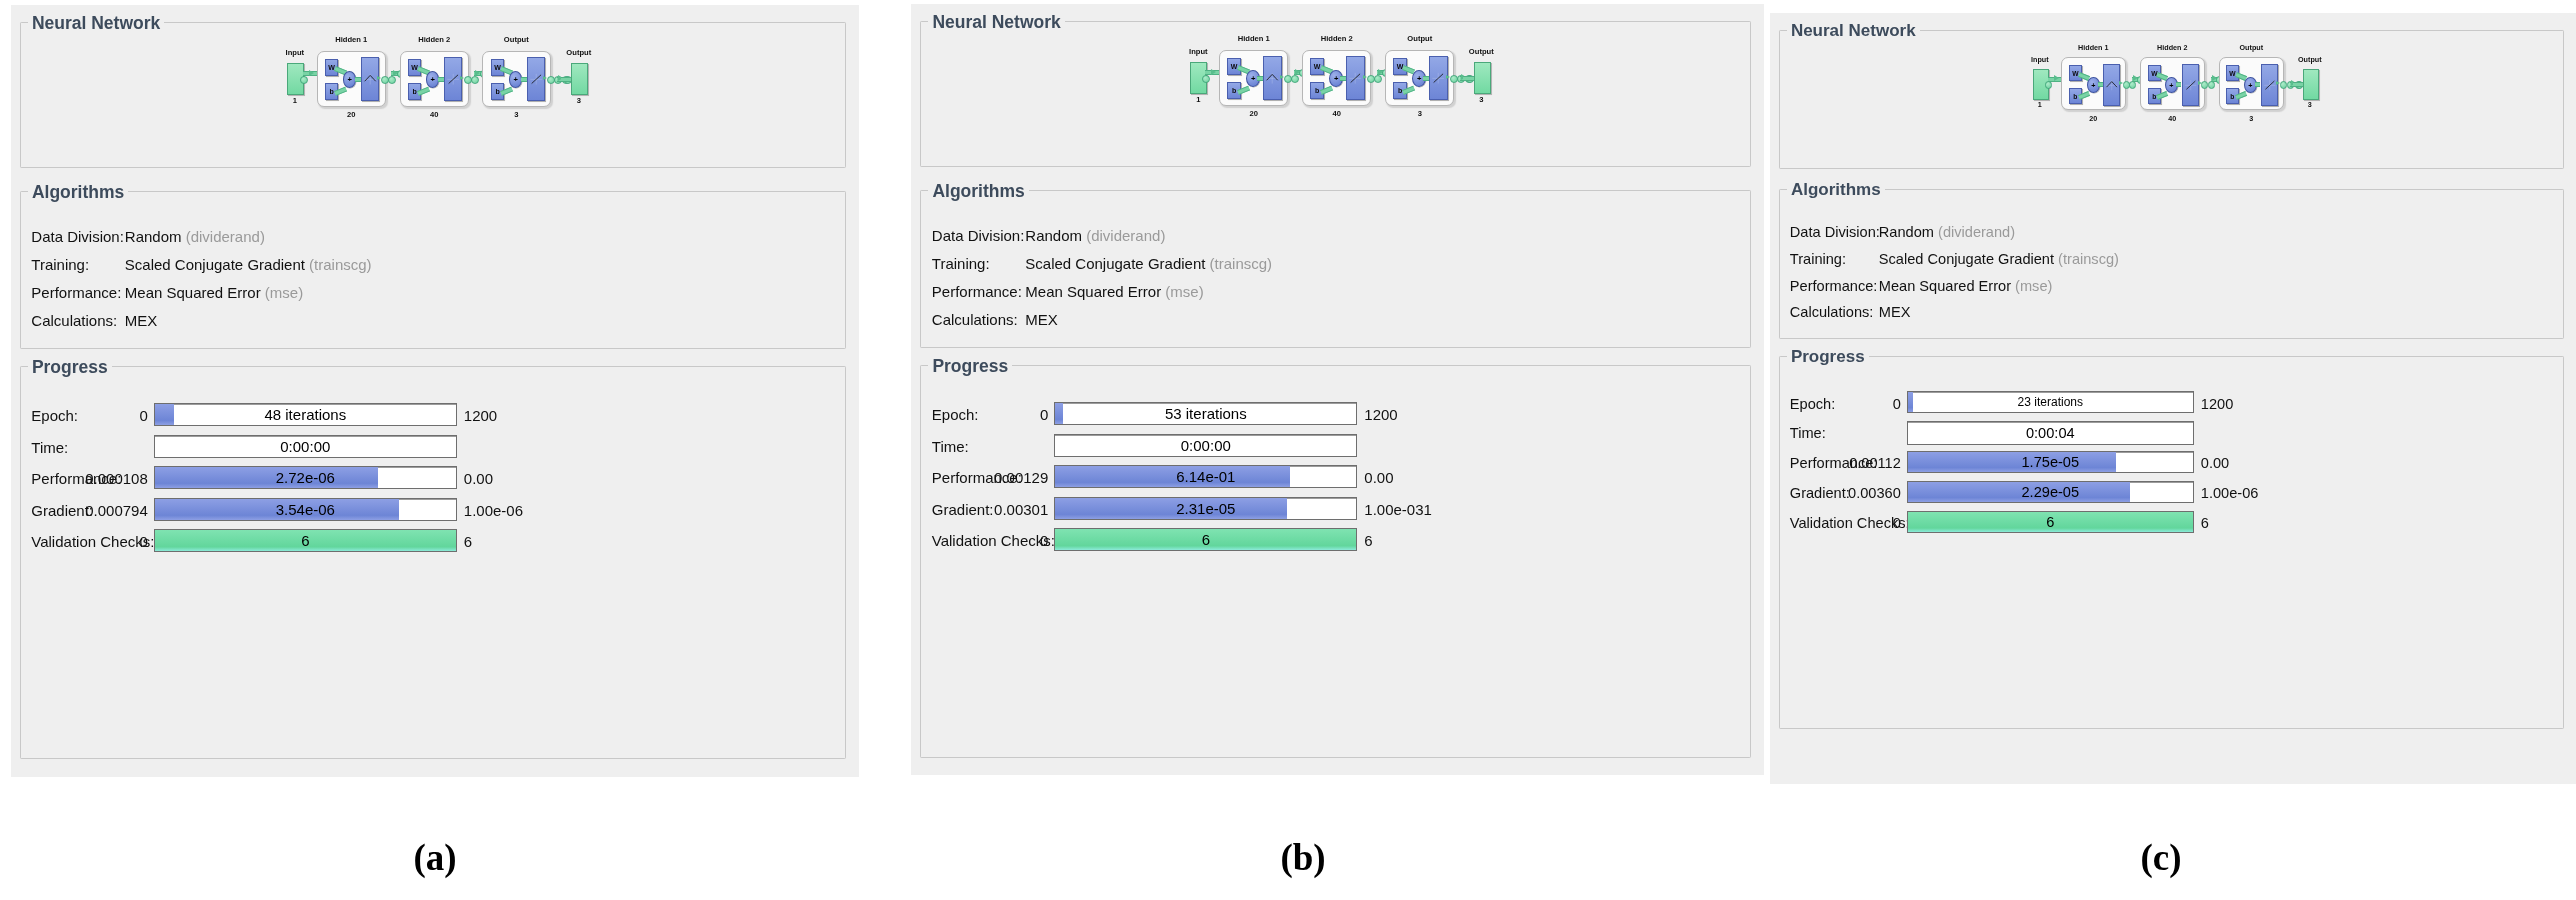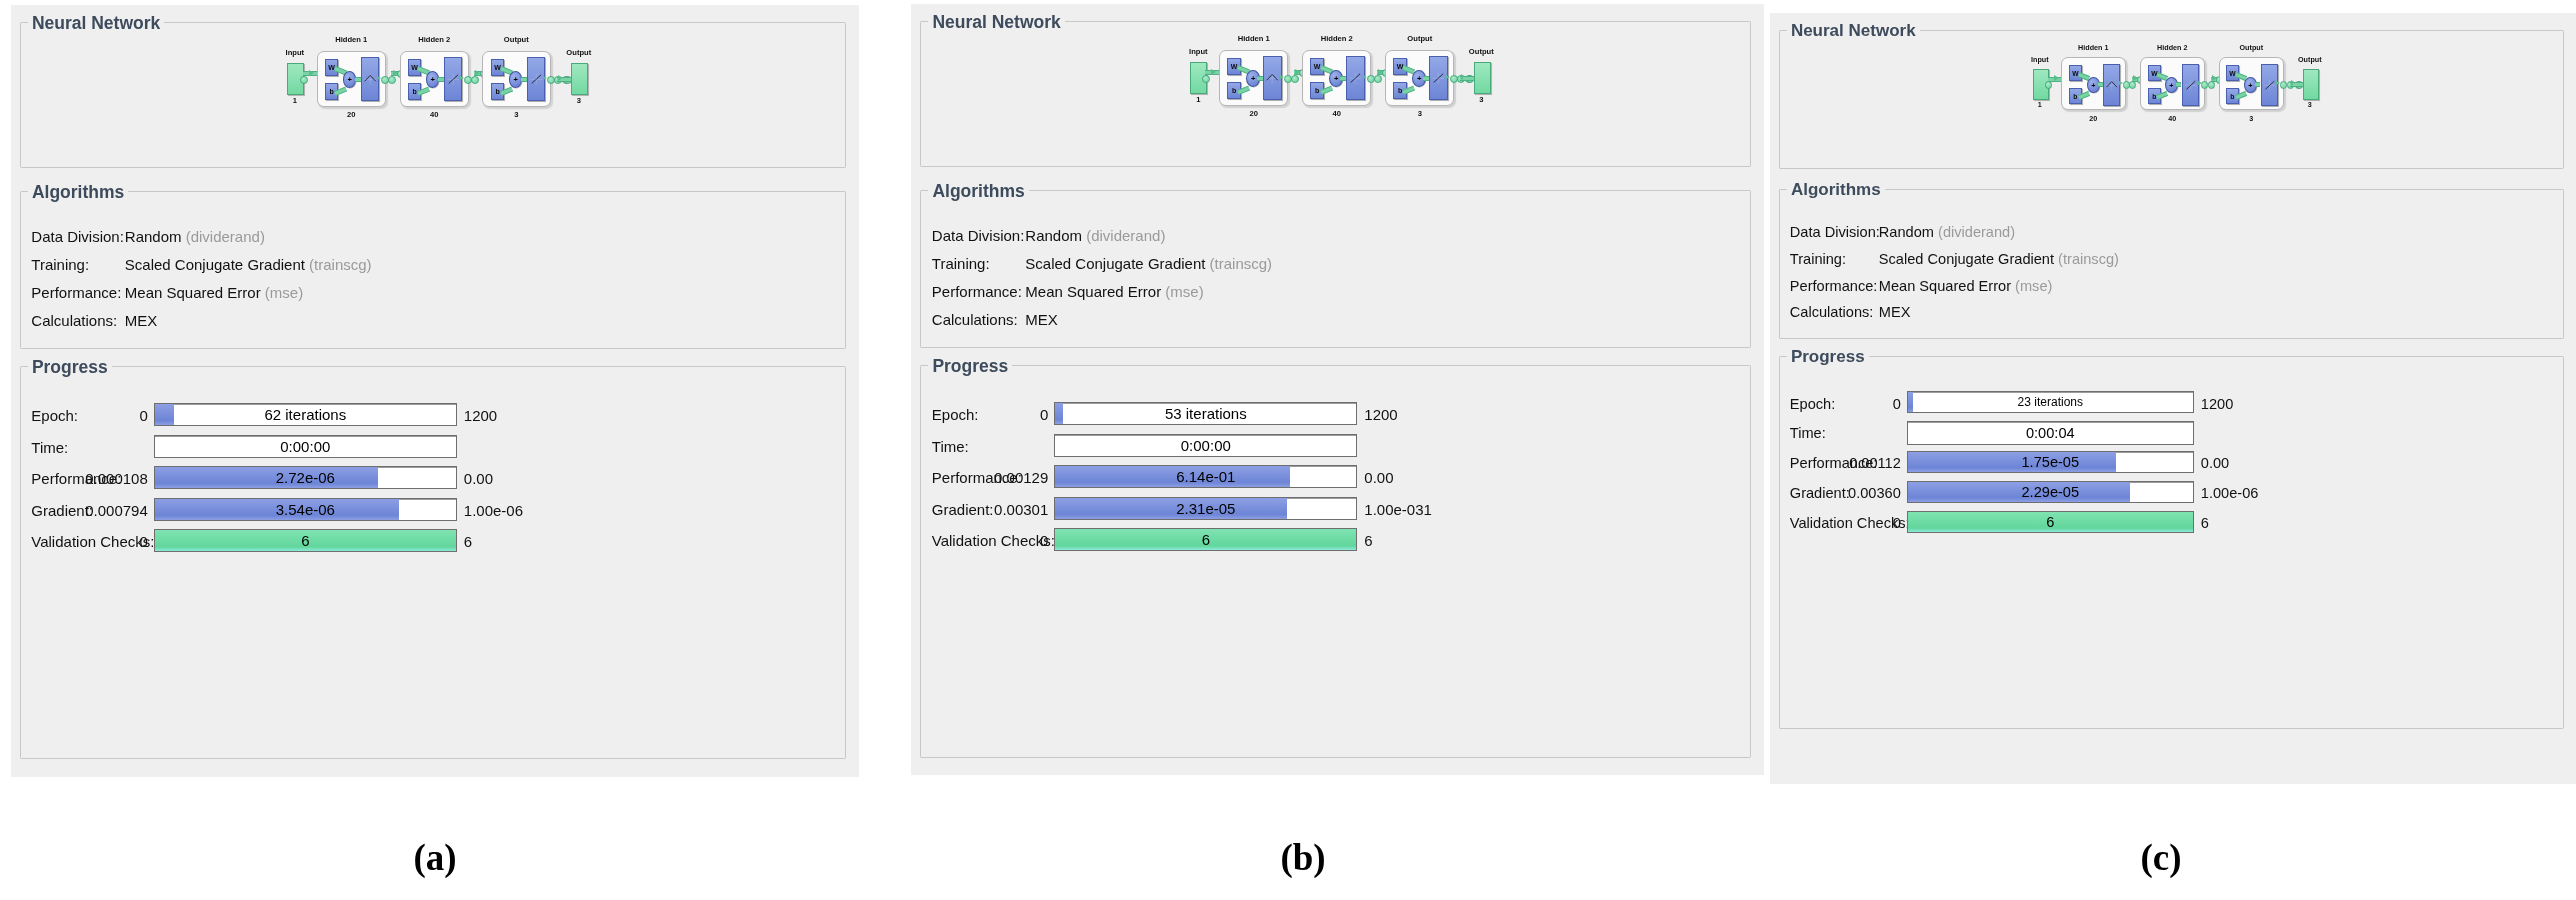--- a/index.html
+++ b/index.html
@@ -165,21 +165,21 @@
         <div class="algval" style="left: 104px; top: 92px; font-size: 15px; white-space: nowrap;"><span>Mean Squared Error</span><span class="algfn"> (mse)</span></div>
         <div class="algkey" style="left: 10.5px; top: 120px; font-size: 15px;">Calculations:</div>
         <div class="algval" style="left: 104px; top: 120px; font-size: 15px; white-space: nowrap;"><span>MEX</span></div>
       </div>
       <div class="group" style="left: 9.3px; top: 361px; width: 826px; height: 393px;">
         <div class="legend" style="font-size: 17.5px;">Progress</div>
         <div class="prlabel" style="left: 10.5px; top: 40px; font-size: 15px;">Epoch:</div>
         <div class="prmin" style="left: 35px; width: 92px; top: 40px; font-size: 15px;">0</div>
         <div class="bar" style="left: 133px; top: 36px; width: 303px; height: 23.4px;">
           <div class="fill blue" style="width: 6.5%;"></div>
-          <div class="bartext" style="font-size: 15px;">62 iterations</div>
+          <div class="bartext" style="font-size: 15px;">48 iterations</div>
         </div>
         <div class="prmax" style="left: 443px; top: 40px; font-size: 15px;">1200</div>
         <div class="prlabel" style="left: 10.5px; top: 72px; font-size: 15px;">Time:</div>
         <div class="bar" style="left: 133px; top: 68px; width: 303px; height: 23.4px;">
           <div class="bartext" style="font-size: 15px;">0:00:00</div>
         </div>
         <div class="prlabel" style="left: 10.5px; top: 103px; font-size: 15px;">Performance:</div>
         <div class="prmin" style="left: 35px; width: 92px; top: 103px; font-size: 15px;">0.000108</div>
         <div class="bar" style="left: 133px; top: 99px; width: 303px; height: 23.4px;">
           <div class="fill blue" style="width: 74%;"></div>

